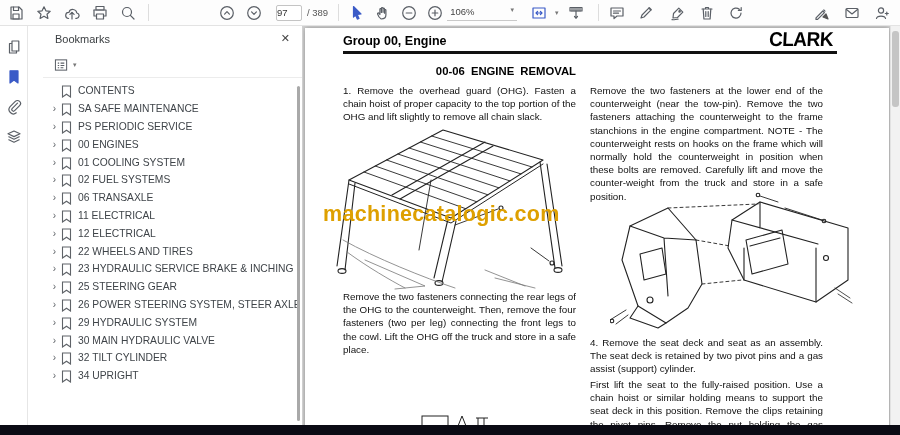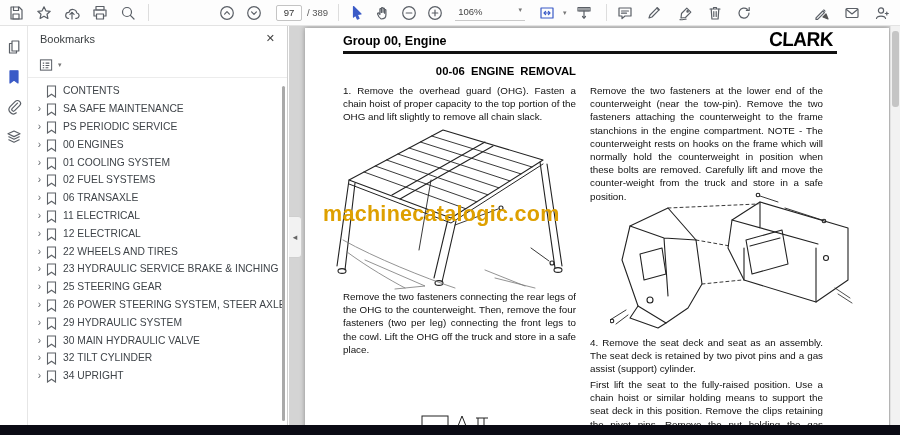--- a/index.html
+++ b/index.html
@@ -4,36 +4,36 @@
 <style>
   * { margin:0; padding:0; box-sizing:border-box; }
   html,body { width:900px; height:435px; overflow:hidden; font-family:"Liberation Sans", sans-serif; background:#fff; }
 
   
   .toolbar { position:absolute; left:0; top:0; width:900px; height:26px; background:#fdfdfd;
              border-bottom:1px solid #e3e3e3; display:flex; align-items:center; z-index:30; }
   .tb-btn { width:24px; height:24px; display:flex; align-items:center; justify-content:center; flex:0 0 auto; }
   .tb-btn svg { width:16px; height:16px; stroke:#5a5f66; fill:none; stroke-width:1.2; stroke-linecap:round; stroke-linejoin:round; }
   .tb-div { width:1px; height:17px; background:#ddd; flex:0 0 auto; }
-  .pagebox { width:26px; height:16px; border:1px solid #c4c4c4; border-radius:2px; font-size:9.5px; text-align:center;
+  .pagebox { width:26px; height:16px; border:1px solid #c4c4c4; border-radius:2px; font-size:9.5px; 
              color:#333; background:#fff; flex:0 0 auto; }
   .pagetotal { font-size:9.5px; color:#555; margin-left:5px; white-space:nowrap; }
   .zoomctl { display:flex; font-size:9.5px; color:#444; border-bottom:1px solid #c9c9c9;
-             padding:2px 3px 3px 3px; margin-left:8px; flex:0 0 auto;gap:32px; }
+             padding:2px 3px 3px 3px; flex:0 0 auto;gap:32px; }
   .caret { font-size:7px; color:#777; margin-left:4px; }
   .blue svg { stroke:#3b5bc7; }
   .rightgrp { margin-left:auto; display:flex; align-items:center; margin-right:6px; }
 
   
   .rail { position:absolute; left:0; top:26px; width:28px; bottom:0; background:#fff; border-right:1px solid #e6e6e6; z-index:10; }
   .rail-btn { width:28px; height:30px; display:flex; align-items:center; justify-content:center; }
   .rail-btn svg { width:16px; height:16px; stroke:#5a5f66; fill:none; stroke-width:1.2; stroke-linecap:round; stroke-linejoin:round; }
 
   
-  .panel { position:absolute; left:28px; top:26px; width:260px; bottom:0; background:#fff; border-right:1px solid #cfcfcf; z-index:10; }
+  .panel { position:absolute; left:43px; top:26px; width:260px; bottom:0; background:#fff; border-right:1px solid #cfcfcf; z-index:10; }
   .panel-head { position:relative; height:26px; display:flex; align-items:center; }
   .panel-title { font-size:11px; color:#3c4043; margin-left:12px; }
   .panel-close { position:absolute; right:12px; top:5px; font-size:11px; color:#444; line-height:14px; }
   .panel-opts { height:26px; display:flex; align-items:center; border-bottom:1px solid #ececec; }
   .panel-opts svg { width:15px; height:14px; stroke:#5a5f66; fill:none; stroke-width:1.1; margin-left:11px; }
   .bm-list { position:absolute; left:0; top:56px; right:4px; bottom:0; overflow:hidden; }
   .bm-row { display:flex; align-items:center; height:17.8px; padding-left:6px; cursor:default; }
   .bm-chev { width:11px; font-size:10px; color:#5f6368; text-align:center; flex:0 0 auto; }
   .bm-ico { width:13px; height:13px; flex:0 0 auto; margin:0 4px 0 1px; }
   .bm-ico svg { width:11px; height:13px; stroke:#5f6368; fill:none; stroke-width:1.1; }

